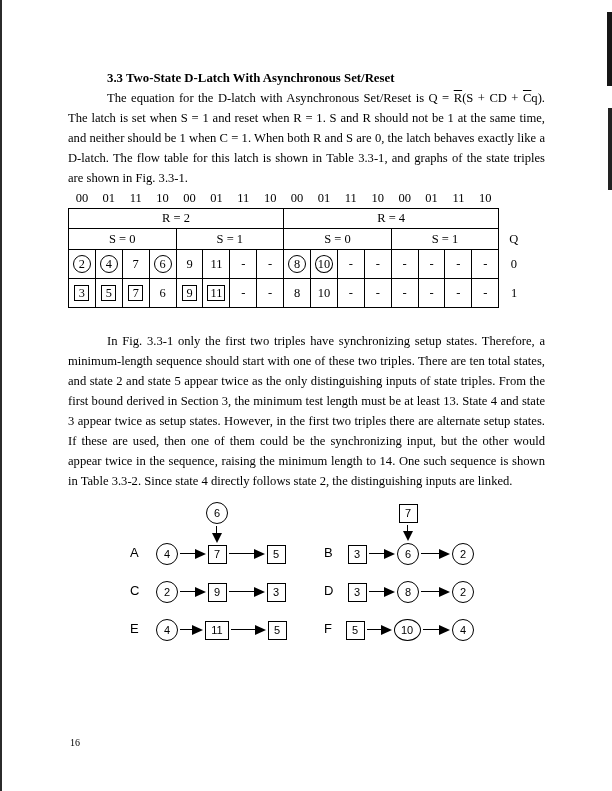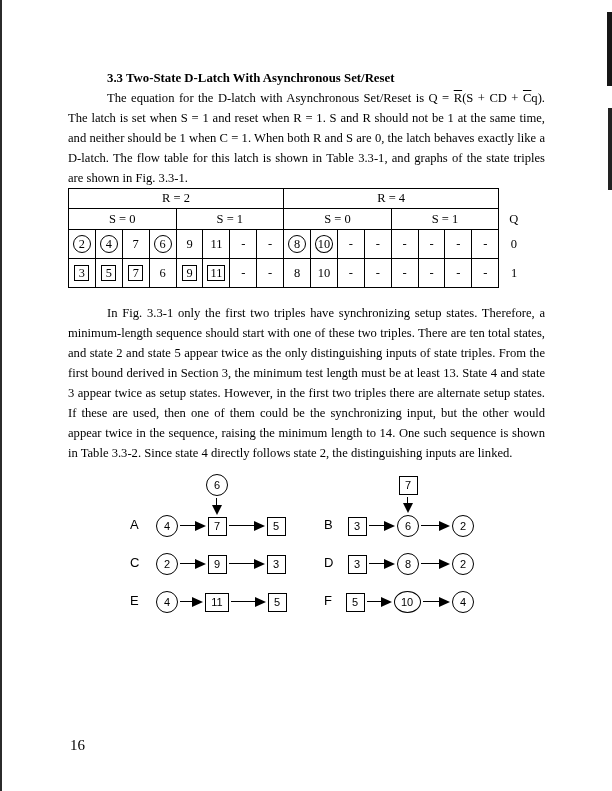--- a/index.html
+++ b/index.html
@@ -10,21 +10,21 @@
     position:relative; overflow:hidden;
   }
   .page { position:absolute; inset:0; }
   .edge-left { position:absolute; left:0; top:0; width:1.5px; height:791px; background:#2b2b2b; }
   .edge-right-a { position:absolute; right:0; top:12px; width:5px; height:74px; background:#161616; }
   .edge-right-b { position:absolute; right:0; top:108px; width:4px; height:82px; background:#222; }
   .content { position:absolute; left:68px; top:0; width:477px; }
 
   .heading { margin:68px 0 0 0; font-size:12.8px; line-height:20px; text-indent:39px; font-weight:bold; }
   .bodyp { margin:0; font-size:12.6px; line-height:20px; text-align:justify; text-indent:39px; }
-  .p2 { margin-top:15px; }
+  .p2 { margin-top:23px; }
   .ov { text-decoration:overline; }
 
   .tbl-title { margin-top:3px; width:430px; text-align:center; font-weight:bold; font-size:12.8px; line-height:17px; }
   .tbl-cd { width:430px; text-align:center; font-size:12.8px; line-height:16px; }
 
   table.flow { border-collapse:collapse; table-layout:fixed; margin-top:0; }
   table.flow td { padding:0; text-align:center; vertical-align:middle; font-size:12.5px; line-height:1; }
   td.collab { height:20px; vertical-align:bottom; padding-bottom:3px; border:none; }
   td.rcell { border:1.5px solid #000; height:19px; }
   td.scell { border:1.5px solid #000; height:20px; }
@@ -38,21 +38,21 @@
   .gnode { position:absolute; display:flex; align-items:center; justify-content:center; font-size:11px; box-sizing:border-box; background:#fff; }
   .gnode.circle { border:1.4px solid #000; border-radius:50%; }
   .gnode.square { border:1.5px solid #000; }
   .glabel { position:absolute; font-size:13px; }
   .aline   { position:absolute; height:0; border-top:1.6px solid #000; }
   .ahead-r { position:absolute; width:0; height:0; border-top:5.5px solid transparent; border-bottom:5.5px solid transparent; border-left:11px solid #000; }
   .vline   { position:absolute; width:0; border-left:1.6px solid #000; }
   .ahead-d { position:absolute; width:0; height:0; border-left:5.5px solid transparent; border-right:5.5px solid transparent; border-top:10px solid #000; }
 
   .caption { margin:10px 0 0 0; font-weight:bold; font-size:12.8px; line-height:21px; text-indent:39px; }
-  .pagenum { position:absolute; left:70px; top:737px; font-size:15px; }
+  .pagenum { position:absolute; left:70px; top:737px; font-size:10px; }
 </style>
 </head>
 <body>
 
 <div class="page">
   <div class="edge-left"></div>
   <div class="edge-right-a"></div>
   <div class="edge-right-b"></div>
 
   <div class="content">
@@ -75,20 +75,39 @@
           <col style="width: 26.9px;">
           <col style="width: 26.9px;">
           <col style="width: 26.9px;">
           <col style="width: 26.9px;">
           <col style="width: 26.9px;">
           <col style="width: 26.9px;">
           <col style="width: 26.9px;">
           <col style="width: 30px;">
         </colgroup>
       <tbody id="flow-body">
+          <tr>
+            <td class="collab">00</td>
+            <td class="collab">01</td>
+            <td class="collab">11</td>
+            <td class="collab">10</td>
+            <td class="collab">00</td>
+            <td class="collab">01</td>
+            <td class="collab">11</td>
+            <td class="collab">10</td>
+            <td class="collab">00</td>
+            <td class="collab">01</td>
+            <td class="collab">11</td>
+            <td class="collab">10</td>
+            <td class="collab">00</td>
+            <td class="collab">01</td>
+            <td class="collab">11</td>
+            <td class="collab">10</td>
+            <td class="collab qcol"></td>
+          </tr>
           <tr>
             <td colspan="8" class="rcell">R = 2</td>
             <td colspan="8" class="rcell">R = 4</td>
             <td class="qcol"></td>
           </tr>
           <tr>
             <td colspan="4" class="scell">S = 0</td>
             <td colspan="4" class="scell">S = 1</td>
             <td colspan="4" class="scell">S = 0</td>
             <td colspan="4" class="scell">S = 1</td>

